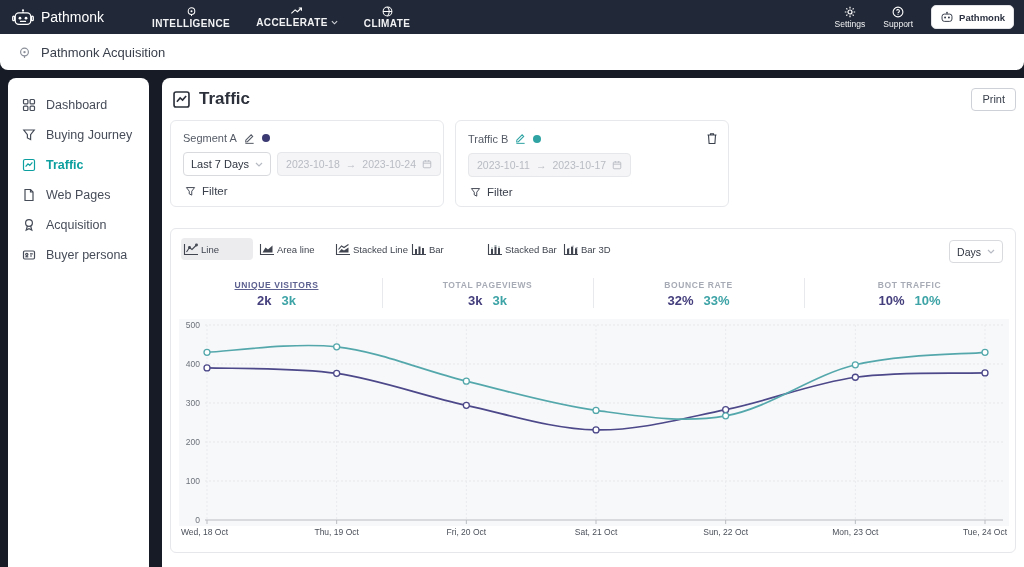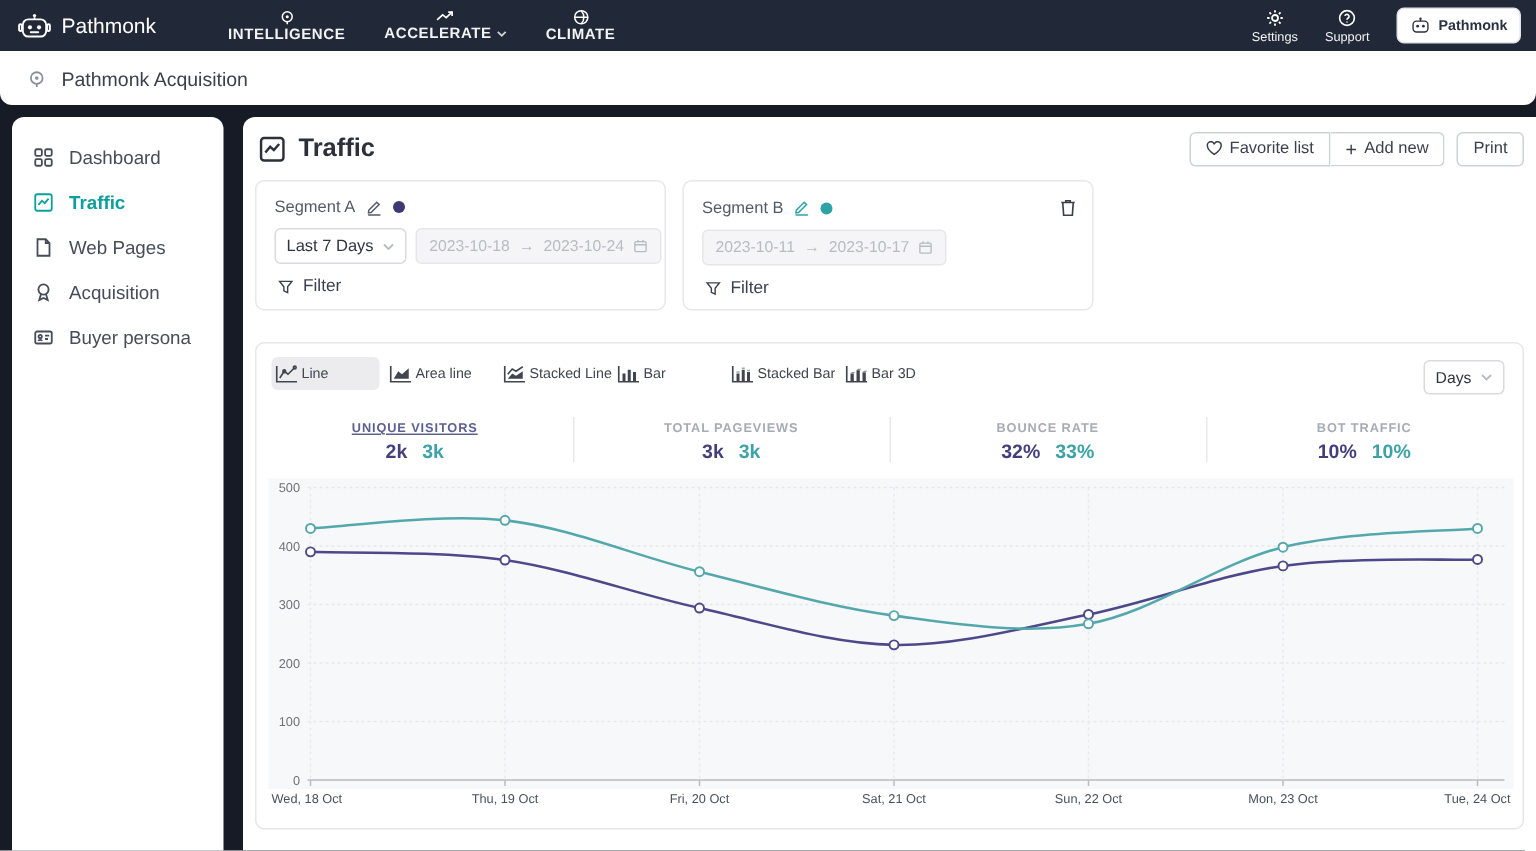--- a/index.html
+++ b/index.html
@@ -187,20 +187,28 @@
     <span class="ico">
       <svg width="14" height="14" viewBox="0 0 14 14" fill="none" stroke="currentColor" stroke-width="1.2">
         <rect x="1.5" y="1.5" width="4.4" height="4.4" rx="1"></rect>
           <rect x="8.1" y="1.5" width="4.4" height="4.4" rx="1"></rect>
         <rect x="1.5" y="8.1" width="4.4" height="4.4" rx="1"></rect>
           <rect x="8.1" y="8.1" width="4.4" height="4.4" rx="1"></rect>
       </svg>
       </span>
     <span>Dashboard</span>
   </div>
+  <div class="side-item">
+    <span class="ico">
+      <svg width="14" height="14" viewBox="0 0 14 14" fill="none" stroke="currentColor" stroke-width="1.2">
+        <path d="M1.8 2 h10.4 L8.6 6.6 V11.6 L5.4 10 V6.6 Z"></path>
+      </svg>
+      </span>
+    <span>Buying Journey</span>
+  </div>
   <div class="side-item active">
     <span class="ico">
       <svg width="14" height="14" viewBox="0 0 14 14" fill="none" stroke="currentColor" stroke-width="1.2">
         <rect x="1.5" y="1.5" width="11" height="11" rx="1.5"></rect>
           <path d="M3.6 8.6 L6 5.8 L7.8 7.4 L10.4 4.4"></path>
       </svg>
       </span>
     <span>Traffic</span>
   </div>
   <div class="side-item">
@@ -239,34 +247,20 @@
     <div class="page-title">
       <span class="ico">
         <svg width="19" height="19" viewBox="0 0 14 14" fill="none" stroke="#2b303a" stroke-width="1.2">
           <rect x="1.5" y="1.5" width="11" height="11" rx="1.5"></rect>
             <path d="M3.6 8.6 L6 5.8 L7.8 7.4 L10.4 4.4"></path>
         </svg>
         </span>
       <span>Traffic</span>
     </div>
     <div class="hdr-actions">
-      <div class="btn-group">
-        <button class="btn">
-          <span class="ico">
-            <svg width="11" height="10" viewBox="0 0 12 11" fill="none" stroke="#3a404c" stroke-width="1.1">
-              <path d="M6 9.8 C2.2 7.2 1 5.2 1 3.6 A2.5 2.5 0 0 1 6 2.5 A2.5 2.5 0 0 1 11 3.6 C11 5.2 9.8 7.2 6 9.8 Z"></path>
-            </svg>
-            </span>
-          <span>Favorite list</span>
-        </button>
-        <button class="btn">
-          <span style="font-size:13px; line-height:1;">+</span>
-          <span>Add new</span>
-        </button>
-      </div>
       <button class="btn">
         <span>Print</span>
       </button>
     </div>
   </div>
 
   <div class="seg-card seg-a">
     <div class="seg-head">
       <span>Segment A</span>
       <span class="ico">
@@ -303,21 +297,21 @@
         <svg width="11" height="11" viewBox="0 0 14 14" fill="none" stroke="#3a404c" stroke-width="1.2">
           <path d="M1.8 2 h10.4 L8.6 6.6 V11.6 L5.4 10 V6.6 Z"></path>
         </svg>
         </span>
       <span>Filter</span>
     </div>
   </div>
 
   <div class="seg-card seg-b">
     <div class="seg-head">
-      <span>Segment B</span>
+      <span>Traffic B</span>
       <span class="ico">
         <svg width="11" height="11" viewBox="0 0 12 12" fill="none" stroke="#2fa3a3" stroke-width="1.1">
           <path d="M2 7.8 L7.8 2 L9.5 3.7 L3.7 9.5 L1.8 9.7 Z"></path>
             <path d="M1.5 11.3 h9"></path>
         </svg>
         </span>
       <span class="seg-dot seg-dot-b" style="background: rgb(47, 163, 163);"></span>
       <span class="seg-trash ico">
         <svg width="12" height="13" viewBox="0 0 12 13" fill="none" stroke="#3a404c" stroke-width="1.1">
           <path d="M1.5 3 h9 M4.5 3 V1.8 h3 V3 M2.5 3 l.6 8.5 h5.8 L9.5 3"></path>

